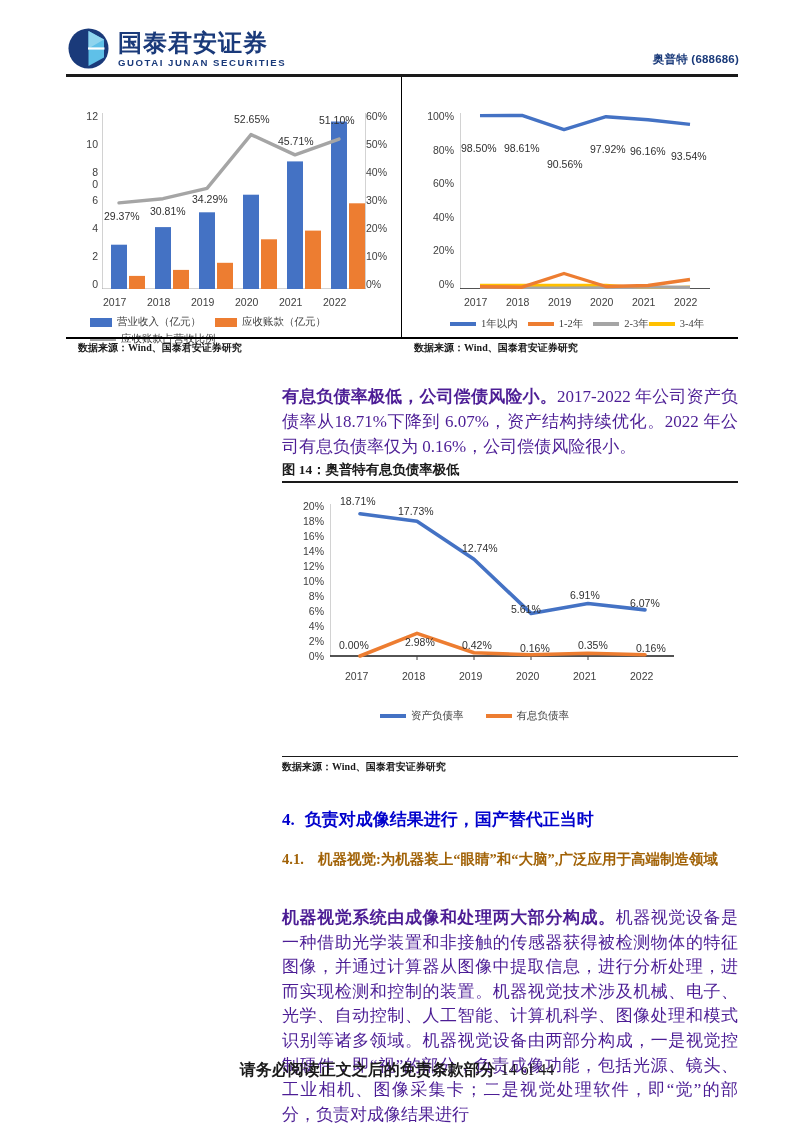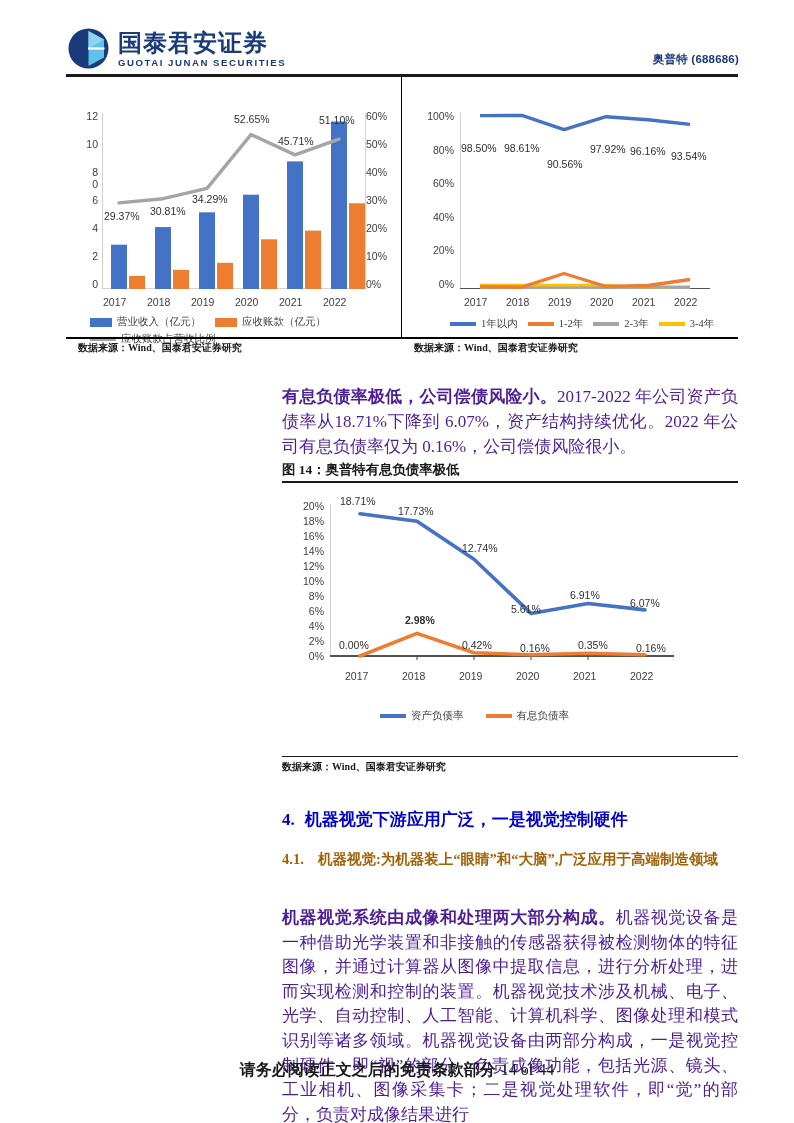--- a/index.html
+++ b/index.html
@@ -241,21 +241,21 @@
 
       <div class="legend" style="left:48px;top:240px;width:290px;">
         <div class="lg-item" style="margin-right:10px;">
           <span class="lg-swatch lg-line" style="background:#4472c4;"></span>
           <span class="lg-txt">1年以内</span>
         </div>
         <div class="lg-item" style="margin-right:10px;">
           <span class="lg-swatch lg-line" style="background:#ed7d31;"></span>
           <span class="lg-txt">1-2年</span>
         </div>
-        <div class="lg-item" style="margin-right:10px;text-align:right;">
+        <div class="lg-item" style="margin-right:0;text-align:right;">
           <span class="lg-swatch lg-line" style="background:#a5a5a5;"></span>
           <span class="lg-txt">2-3年</span>
         </div>
         <div class="lg-item" style="margin-right:0;">
           <span class="lg-swatch lg-line" style="background:#ffc000;"></span>
           <span class="lg-txt">3-4年</span>
         </div>
       </div>
     </div>
   </div>
@@ -316,21 +316,21 @@
     </svg>
 
     <div class="dlabel" style="left:58px;top:11px;">18.71%</div>
     <div class="dlabel" style="left:116px;top:21px;">17.73%</div>
     <div class="dlabel" style="left:180px;top:58px;">12.74%</div>
     <div class="dlabel" style="left:229px;top:119px;">5.61%</div>
     <div class="dlabel" style="left:288px;top:105px;">6.91%</div>
     <div class="dlabel" style="left:348px;top:113px;">6.07%</div>
 
     <div class="dlabel" style="left:57px;top:155px;">0.00%</div>
-    <div class="dlabel" style="left:123px;top:130px;font-weight:bold;">2.98%</div>
+    <div class="dlabel" style="left:123px;top:152px;">2.98%</div>
     <div class="dlabel" style="left:180px;top:155px;">0.42%</div>
     <div class="dlabel" style="left:238px;top:158px;">0.16%</div>
     <div class="dlabel" style="left:296px;top:155px;">0.35%</div>
     <div class="dlabel" style="left:354px;top:158px;">0.16%</div>
 
     <div class="axis-lbl" style="left:63px;top:186px;">2017</div>
     <div class="axis-lbl" style="left:120px;top:186px;">2018</div>
     <div class="axis-lbl" style="left:177px;top:186px;">2019</div>
     <div class="axis-lbl" style="left:234px;top:186px;">2020</div>
     <div class="axis-lbl" style="left:291px;top:186px;">2021</div>
@@ -345,21 +345,21 @@
         <span class="lg-swatch lg-line" style="background:#ed7d31;"></span>
         <span class="lg-txt">有息负债率</span>
       </div>
     </div>
   </div>
 
   <div class="fig-rule thin" style="top:756px;"></div>
   <div class="src" style="position:absolute;left:282px;top:760px;width:456px;padding-left:0;">数据来源：Wind、国泰君安证券研究</div>
 
   <div class="h1" style="top:808px;">
-    <span class="num">4.</span><span>机器视觉下游应用广泛，一是视觉控制硬件</span>
+    <span class="num">4.</span><span>负责对成像结果进行，国产替代正当时</span>
   </div>
 
   <div class="h2" style="top:848px;">
     <span class="num">4.1.</span>
     <span class="txt">机器视觉:为机器装上“眼睛”和“大脑”,广泛应用于高端制造领域</span>
   </div>
 
   <div class="para" style="top:906px;line-height:24.6px;">
     <b>机器视觉系统由成像和处理两大部分构成。</b><span>机器视觉设备是一种借助光学装置和非接触的传感器获得被检测物体的特征图像，并通过计算器从图像中提取信息，进行分析处理，进而实现检测和控制的装置。机器视觉技术涉及机械、电子、光学、自动控制、人工智能、计算机科学、图像处理和模式识别等诸多领域。机器视觉设备由两部分构成，一是视觉控制硬件，即“视”的部分，负责成像功能，包括光源、镜头、工业相机、图像采集卡；二是视觉处理软件，即“觉”的部分，负责对成像结果进行</span>
   </div>

